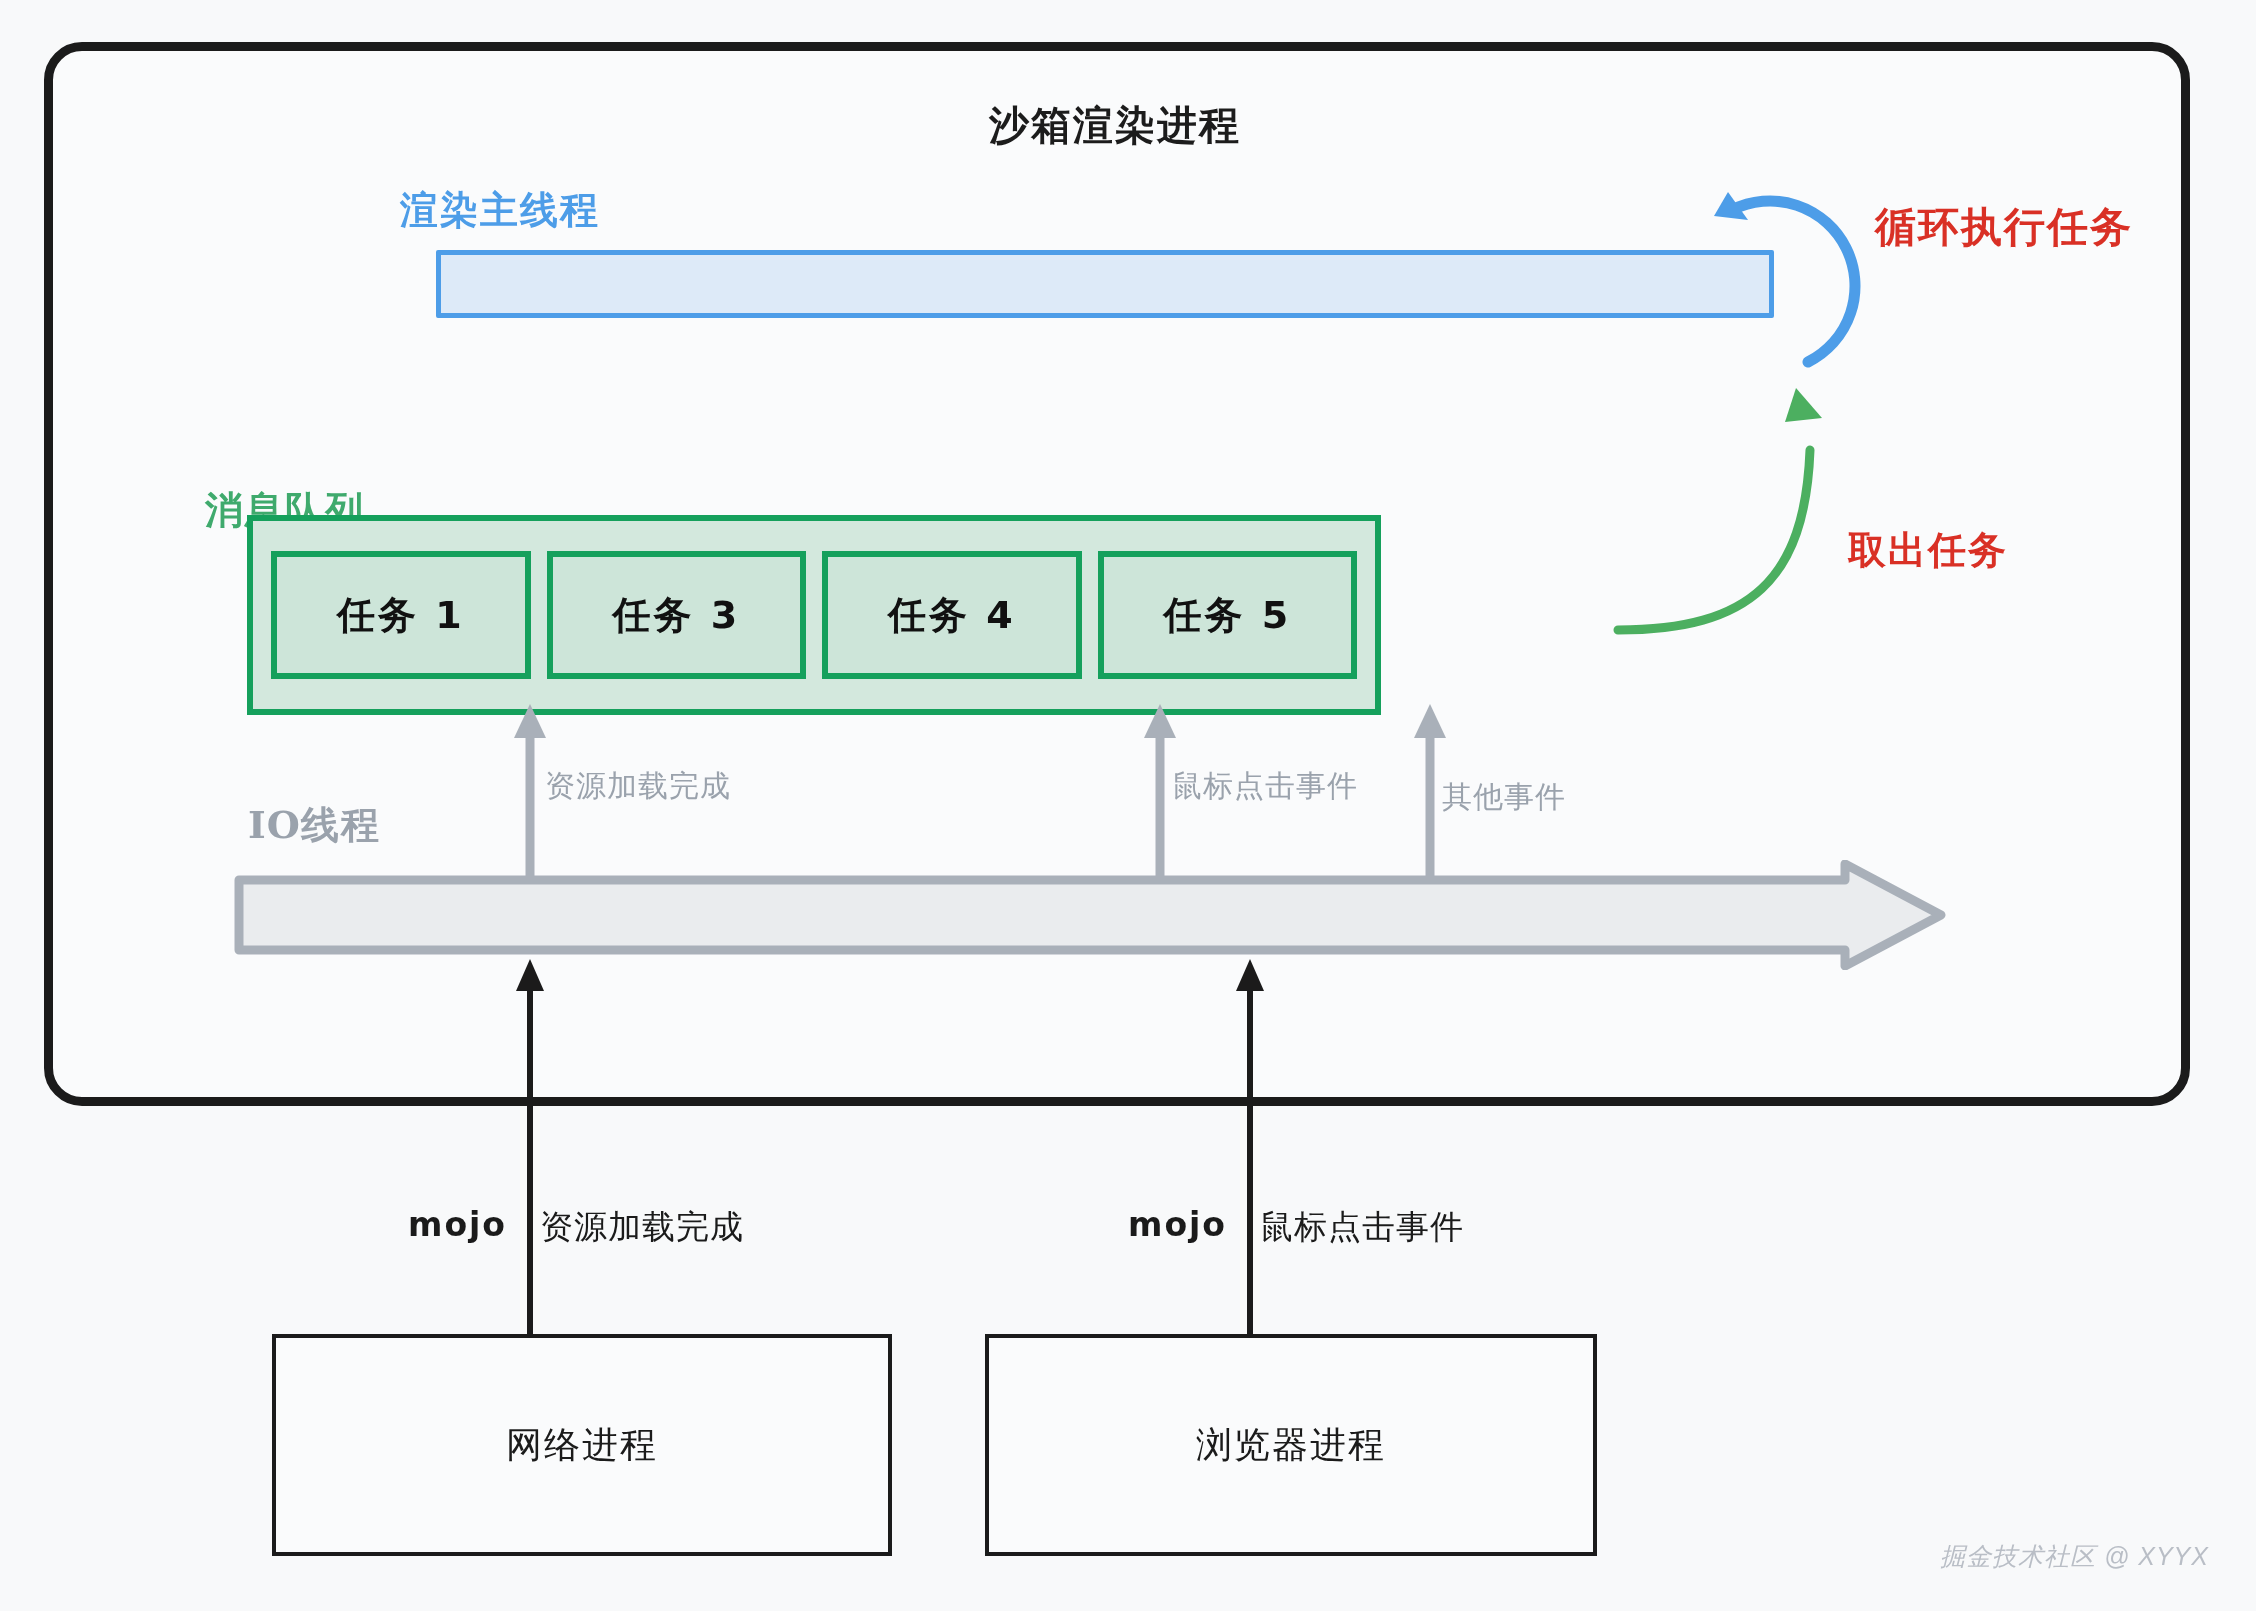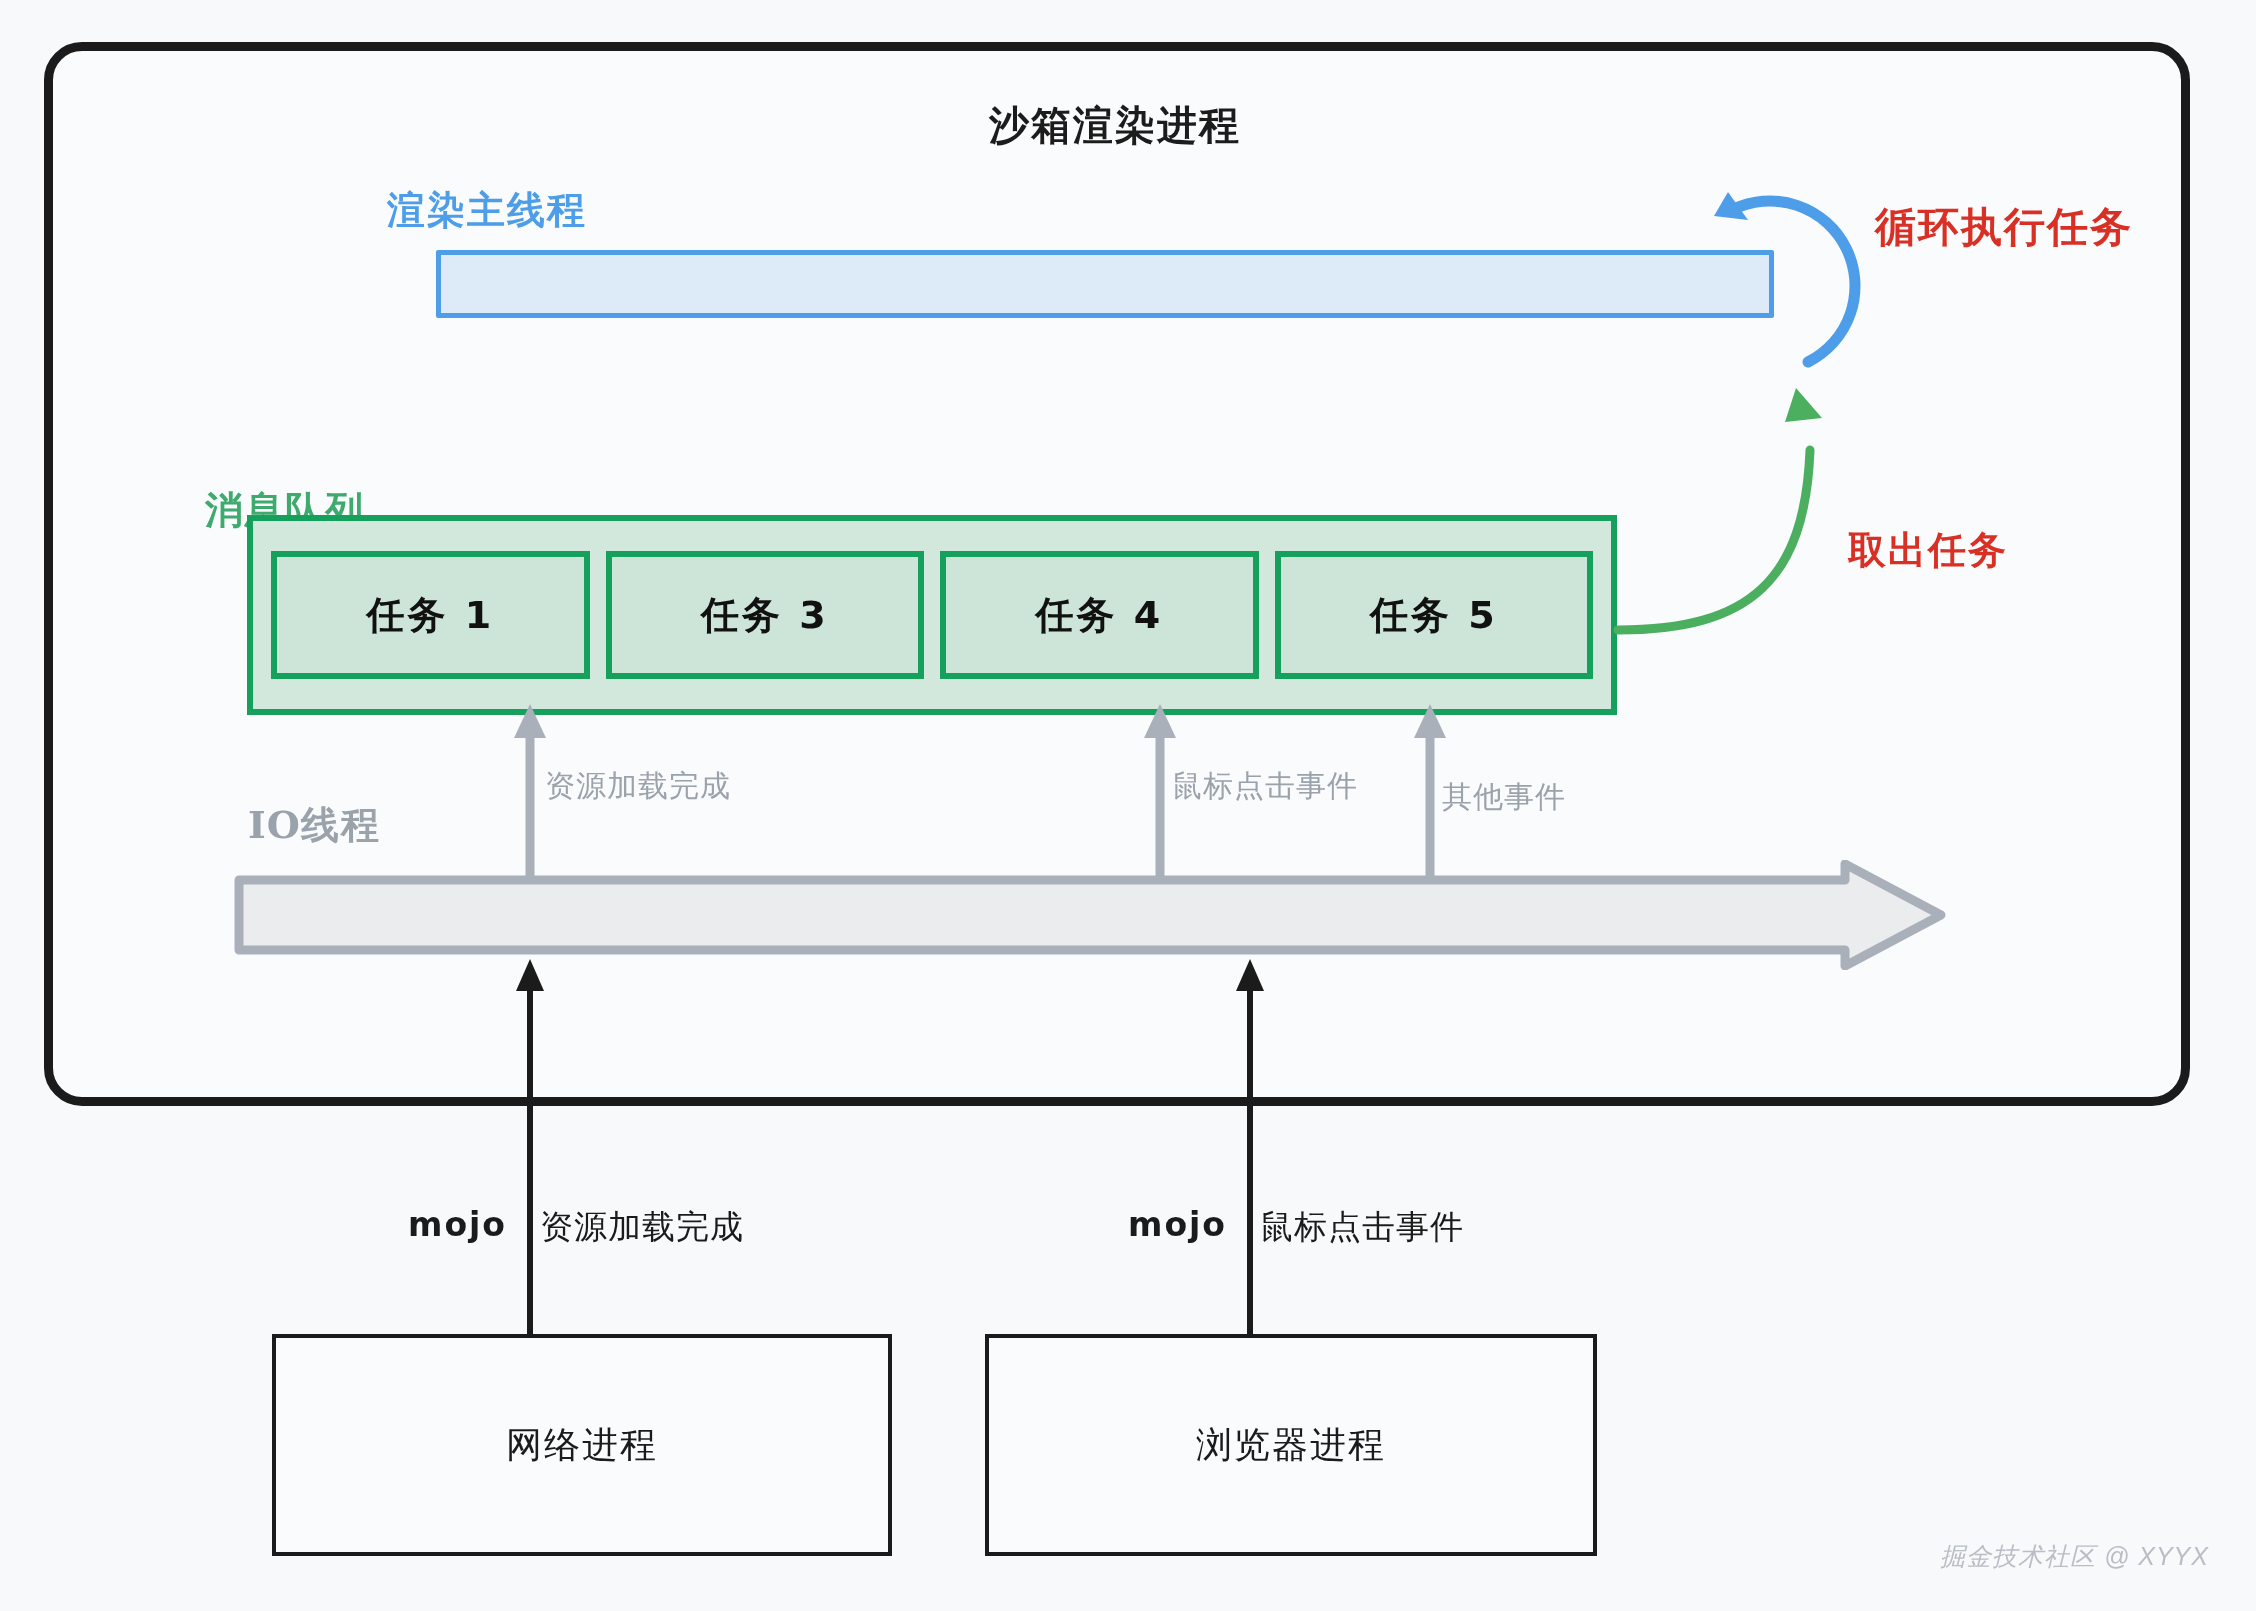--- a/index.html
+++ b/index.html
@@ -37,21 +37,21 @@
     width: 2230px;
     text-align: center;
     font-size: 40px;
     font-weight: bold;
     color: #1c1c1c;
     letter-spacing: 2px;
   }
 
   
   #render-thread-label {
-    left: 387px;
+    left: 400px;
     top: 185px;
     font-size: 38px;
     font-weight: bold;
     color: #4d9de8;
     letter-spacing: 2px;
   }
   #render-thread-bar {
     left: 436px;
     top: 250px;
     width: 1338px;
@@ -77,21 +77,21 @@
     top: 445px;
     font-size: 38px;
     font-weight: bold;
     color: #3faa6d;
     letter-spacing: 2px;
     margin-top: 40px;
   }
   #queue-box {
     left: 247px;
     top: 515px;
-    width: 1370px;
+    width: 1134px;
     height: 200px;
     background: #d3e8dd;
     border: 6px solid #15a05c;
     box-sizing: border-box;
     display: flex;
     align-items: center;
     gap: 16px;
     padding: 0 18px;
   }
   .task-box {

